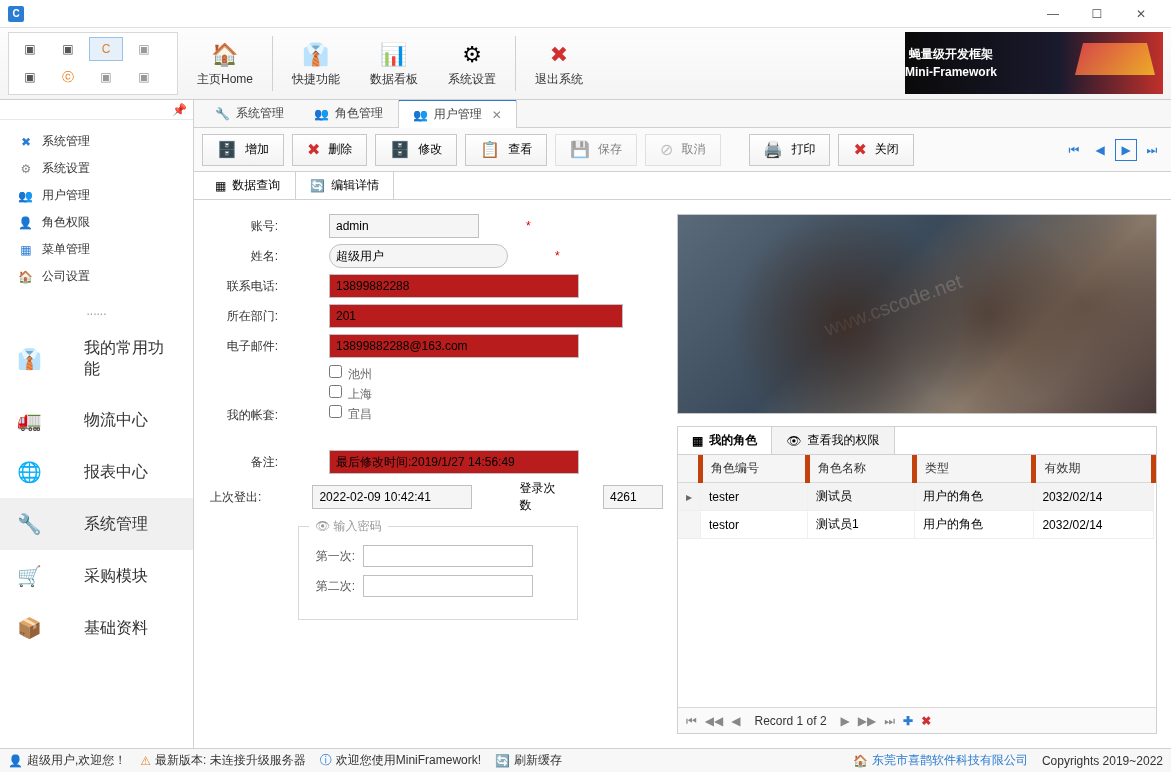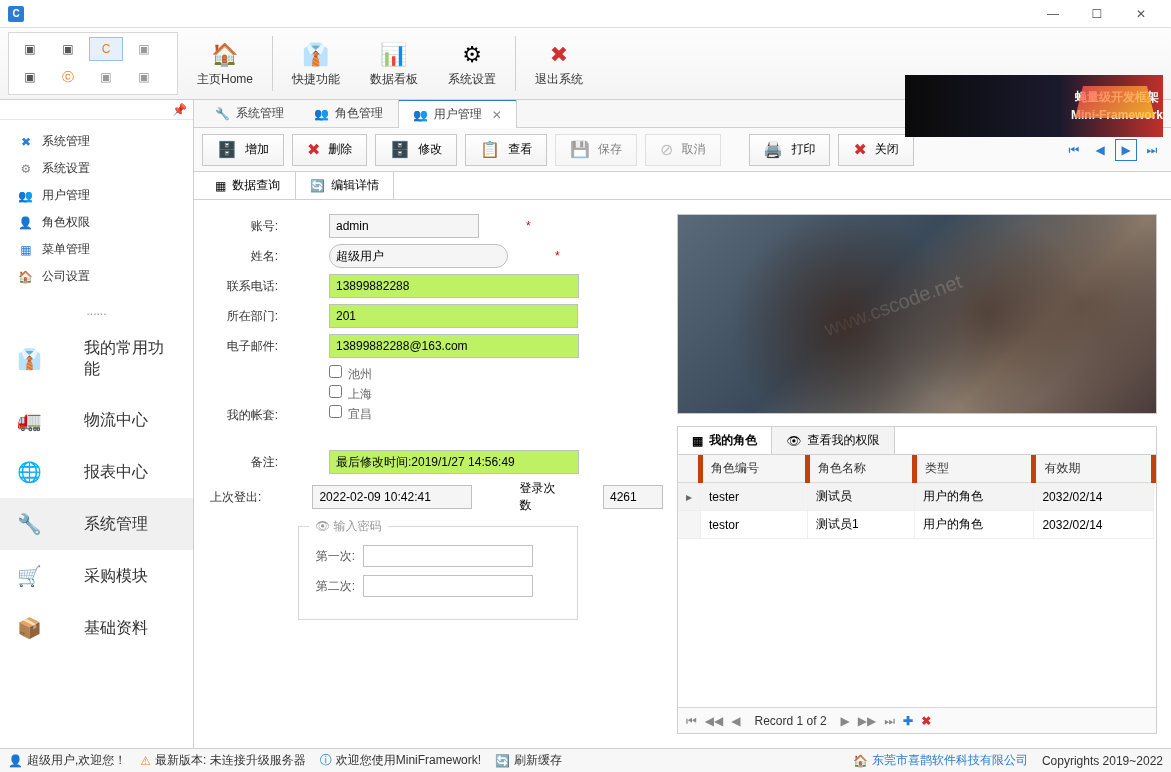--- a/index.html
+++ b/index.html
@@ -14,21 +14,21 @@
 
 
 .ribbon { height: 72px; background: linear-gradient(#fdfdfd,#f4f4f4); border-bottom: 1px solid #d0d0d0; display: flex; align-items: stretch; padding: 4px 8px; gap: 8px; }
 .ribbon .quick { width: 170px; border: 1px solid #d8d8d8; background: #fff; display: flex; flex-wrap: wrap; padding: 4px; gap: 4px; align-content: flex-start; }
 .ribbon .quick .qbtn { width: 34px; height: 24px; display: flex; align-items: center; justify-content: center; border: 1px solid transparent; }
 .ribbon .quick .qbtn.active { background: #e6f0fa; border-color: #99c2e6; }
 .ribbon .rbtn { display: flex; flex-direction: column; align-items: center; justify-content: center; padding: 4px 10px; cursor: pointer; border-left: 1px solid transparent; border-right: 1px solid transparent;}
 .ribbon .rbtn .ricon { font-size: 22px; height: 32px; display: flex; align-items: center; }
 .ribbon .rbtn .rlabel { color: #333; white-space: nowrap; }
 .ribbon .sep { width: 1px; background: #d0d0d0; margin: 4px 0; }
-.ribbon .banner { margin-left: auto; width: 258px; height: 62px; background: linear-gradient(90deg,#0a0a0a 0%,#1a1a2e 60%,#c0302b 100%); color: #fff; display: flex; align-items: center; justify-content: flex-end; position: relative; margin-top: 43px; }
+.ribbon .banner { margin-left: auto; width: 258px; height: 62px; background: linear-gradient(90deg,#0a0a0a 0%,#1a1a2e 60%,#c0302b 100%); color: #fff; display: flex; align-items: center; justify-content: flex-start; position: relative; }
 .ribbon .banner .btxt { text-align: center; font-size: 13px; line-height: 1.4; font-weight: bold; }
 .ribbon .banner .laptop { position: absolute; right: 8px; width: 80px; height: 40px; background: linear-gradient(135deg,#ff4e50,#f9d423); clip-path: polygon(10% 0,90% 0,100% 80%,0 80%); opacity: .8;}
 
 
 .mainarea { flex: 1; display: flex; overflow: hidden; }
 
 
 .sidebar { width: 194px; border-right: 1px solid #d0d0d0; display: flex; flex-direction: column; background: #fff; }
 .sidebar .pin { height: 20px; display: flex; justify-content: flex-end; align-items: center; padding: 0 6px; color: #888; border-bottom: 1px solid #e8e8e8;}
 .sidebar .tree { padding: 8px 6px; }
@@ -61,21 +61,21 @@
 .subtabs { height: 28px; border-bottom: 1px solid #d0d0d0; display: flex; align-items: flex-end; padding-left: 6px; }
 .subtabs .stab { display: flex; align-items: center; gap: 6px; padding: 5px 14px; border: 1px solid transparent; border-bottom: none; cursor: pointer; }
 .subtabs .stab.active { background: #fff; border-color: #d0d0d0; }
 
 .formarea { flex: 1; display: flex; overflow: hidden; padding: 14px; gap: 14px; }
 .formleft { flex: 1; }
 .formright { width: 480px; display: flex; flex-direction: column; }
 
 .frow { display: flex; align-items: center; margin-bottom: 6px; gap: 41px; }
 .frow .flabel { width: 80px; text-align: right; padding-right: 10px; color: #333; }
-.frow input[type=text] { border: 1px solid #c0c0c0; padding: 4px 6px; height: 24px; background: #bef264; }
+.frow input[type=text] { border: 1px solid #c0c0c0; padding: 4px 6px; height: 24px; background: #b91c1c; }
 .frow input.ro { background: #f5f5f5; }
 .frow .req { color: #d00; margin-left: 6px; }
 .frow .cklist { border: none; }
 .frow .cklist label { display: block; color: #666; padding: 1px 0; }
 .frow .cklist input { margin-right: 6px; }
 
 .pwbox { border: 1px solid #d8d8d8; margin-top: 12px; margin-left: 90px; width: 280px; padding: 18px 14px 14px; position: relative; }
 .pwbox .pwlegend { position: absolute; top: -9px; left: 10px; background: #fff; padding: 0 6px; color: #999; }
 .pwbox .prow { display: flex; align-items: center; margin-bottom: 8px; }
 .pwbox .prow .pl { width: 50px; text-align: right; padding-right: 8px; color: #555; }
@@ -318,21 +318,21 @@
             <span class="flabel">姓名:</span>
             <input type="text" class="ro" style="width: 179px; border-radius: 12px;" value="超级用户">
             <span class="req">*</span>
           </div>
         <div class="frow">
             <span class="flabel">联系电话:</span>
             <input type="text" style="width: 250px;" value="13899882288">
           </div>
         <div class="frow">
             <span class="flabel">所在部门:</span>
-            <input type="text" style="width: 249px;" value="201">
+            <input type="text" style="width: 294px;" value="201">
           </div>
         <div class="frow">
             <span class="flabel">电子邮件:</span>
             <input type="text" style="width: 250px;" value="13899882288@163.com">
           </div>
         <div class="frow" style="align-items:flex-end">
             <span class="flabel">我的帐套:</span>
             <div class="cklist" id="cklist">
               <label><input type="checkbox" style="">池州</label>
               <label><input type="checkbox" style="">上海</label>

